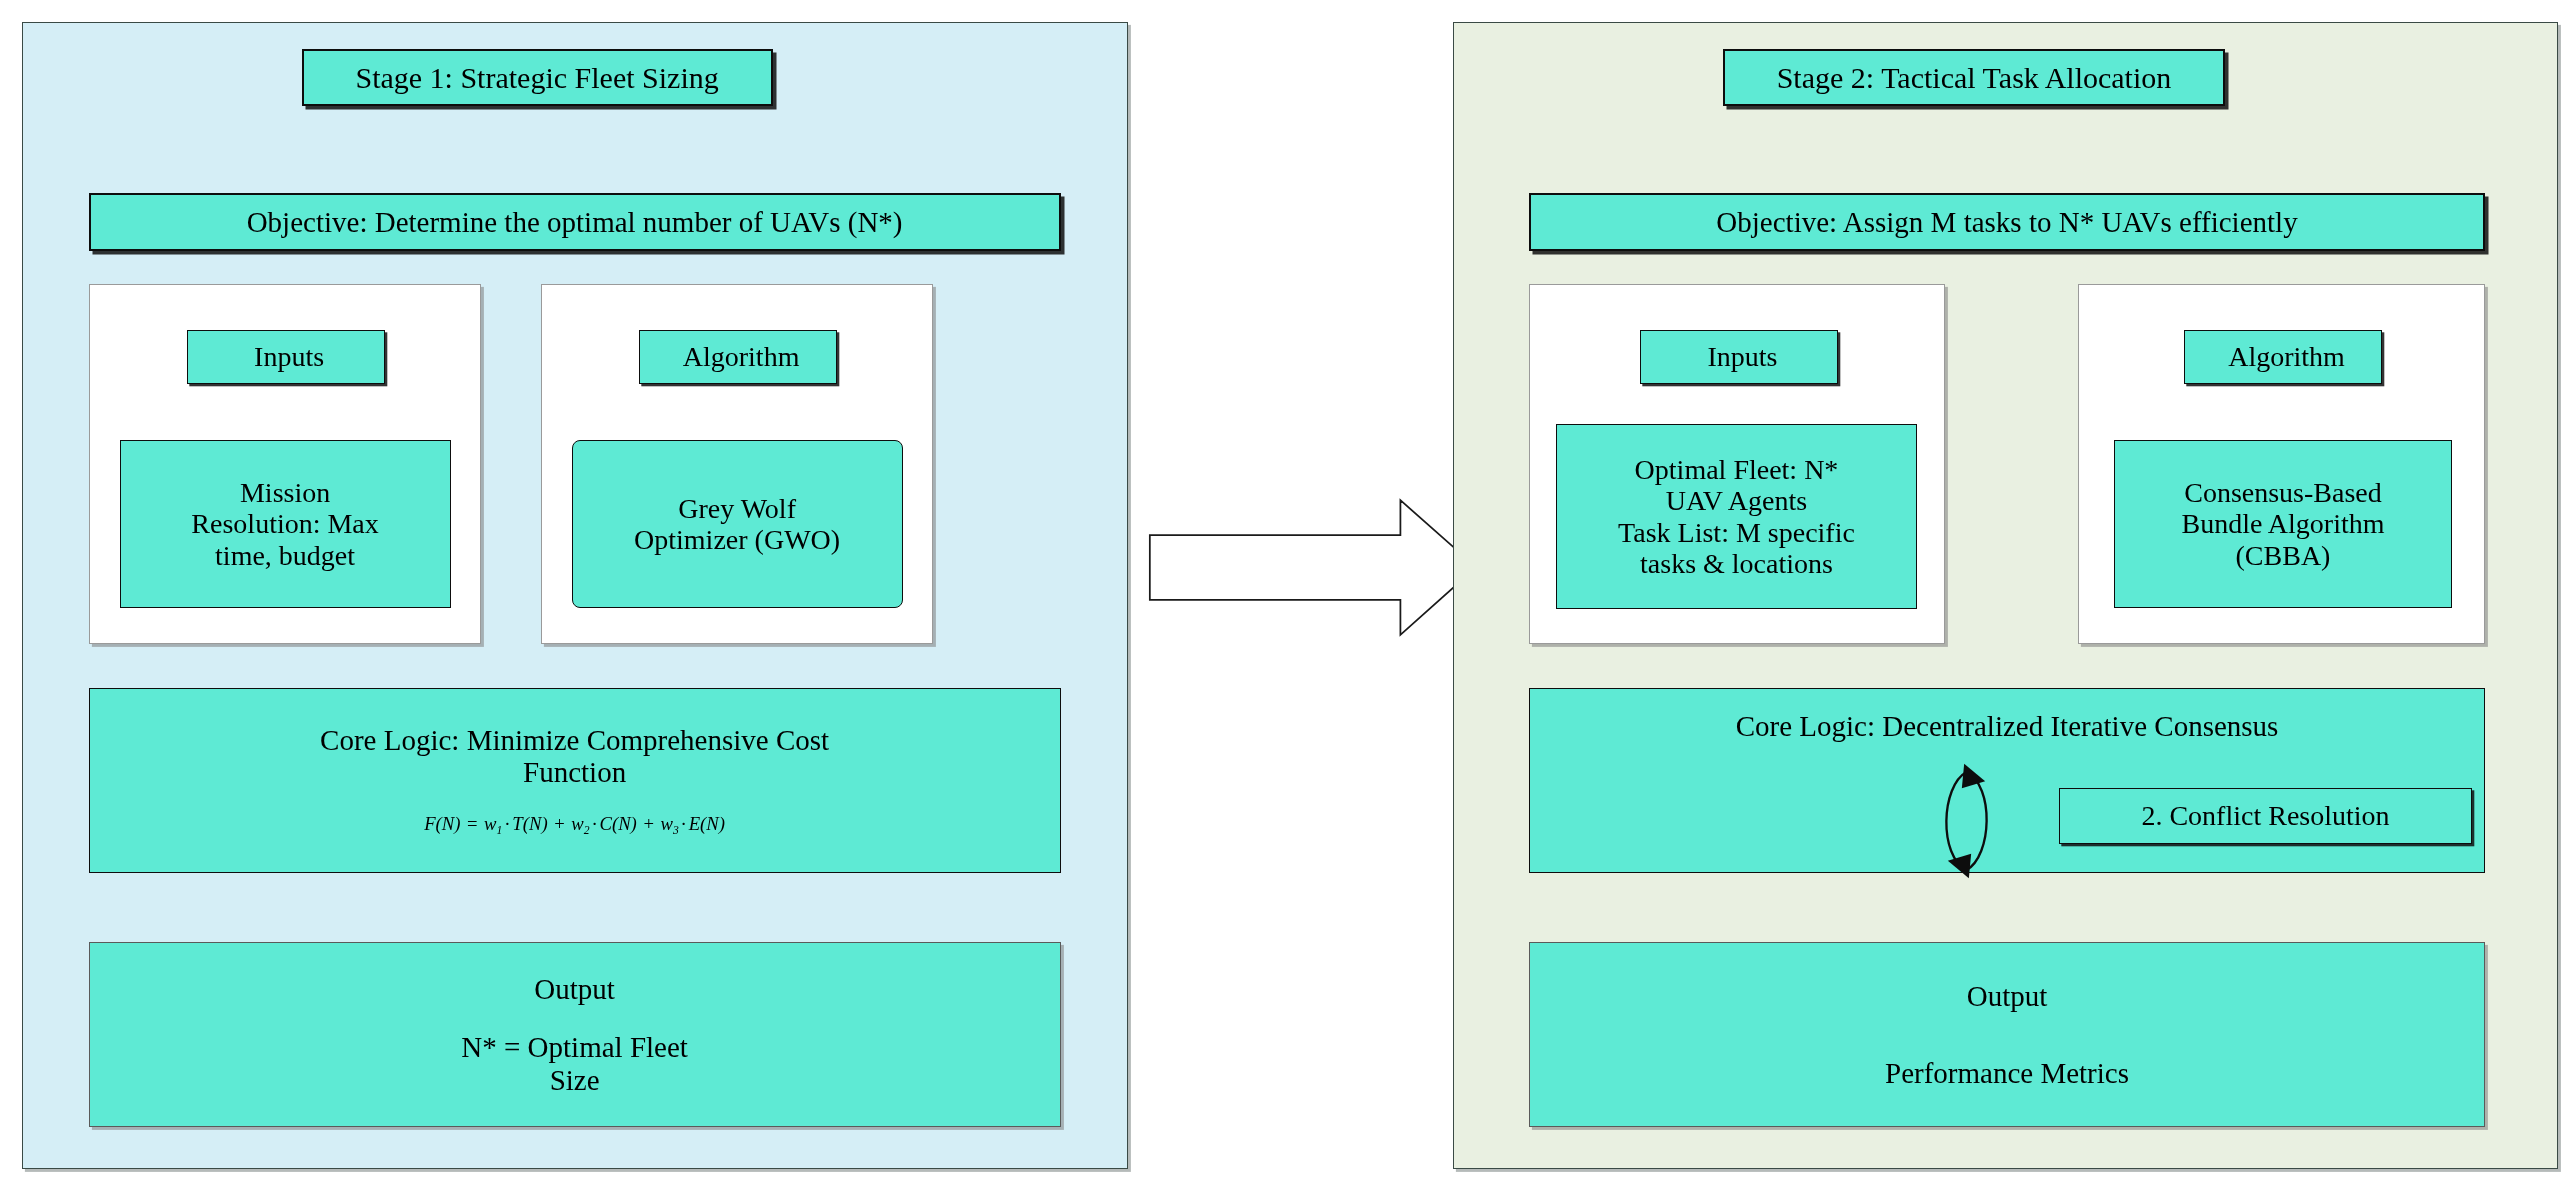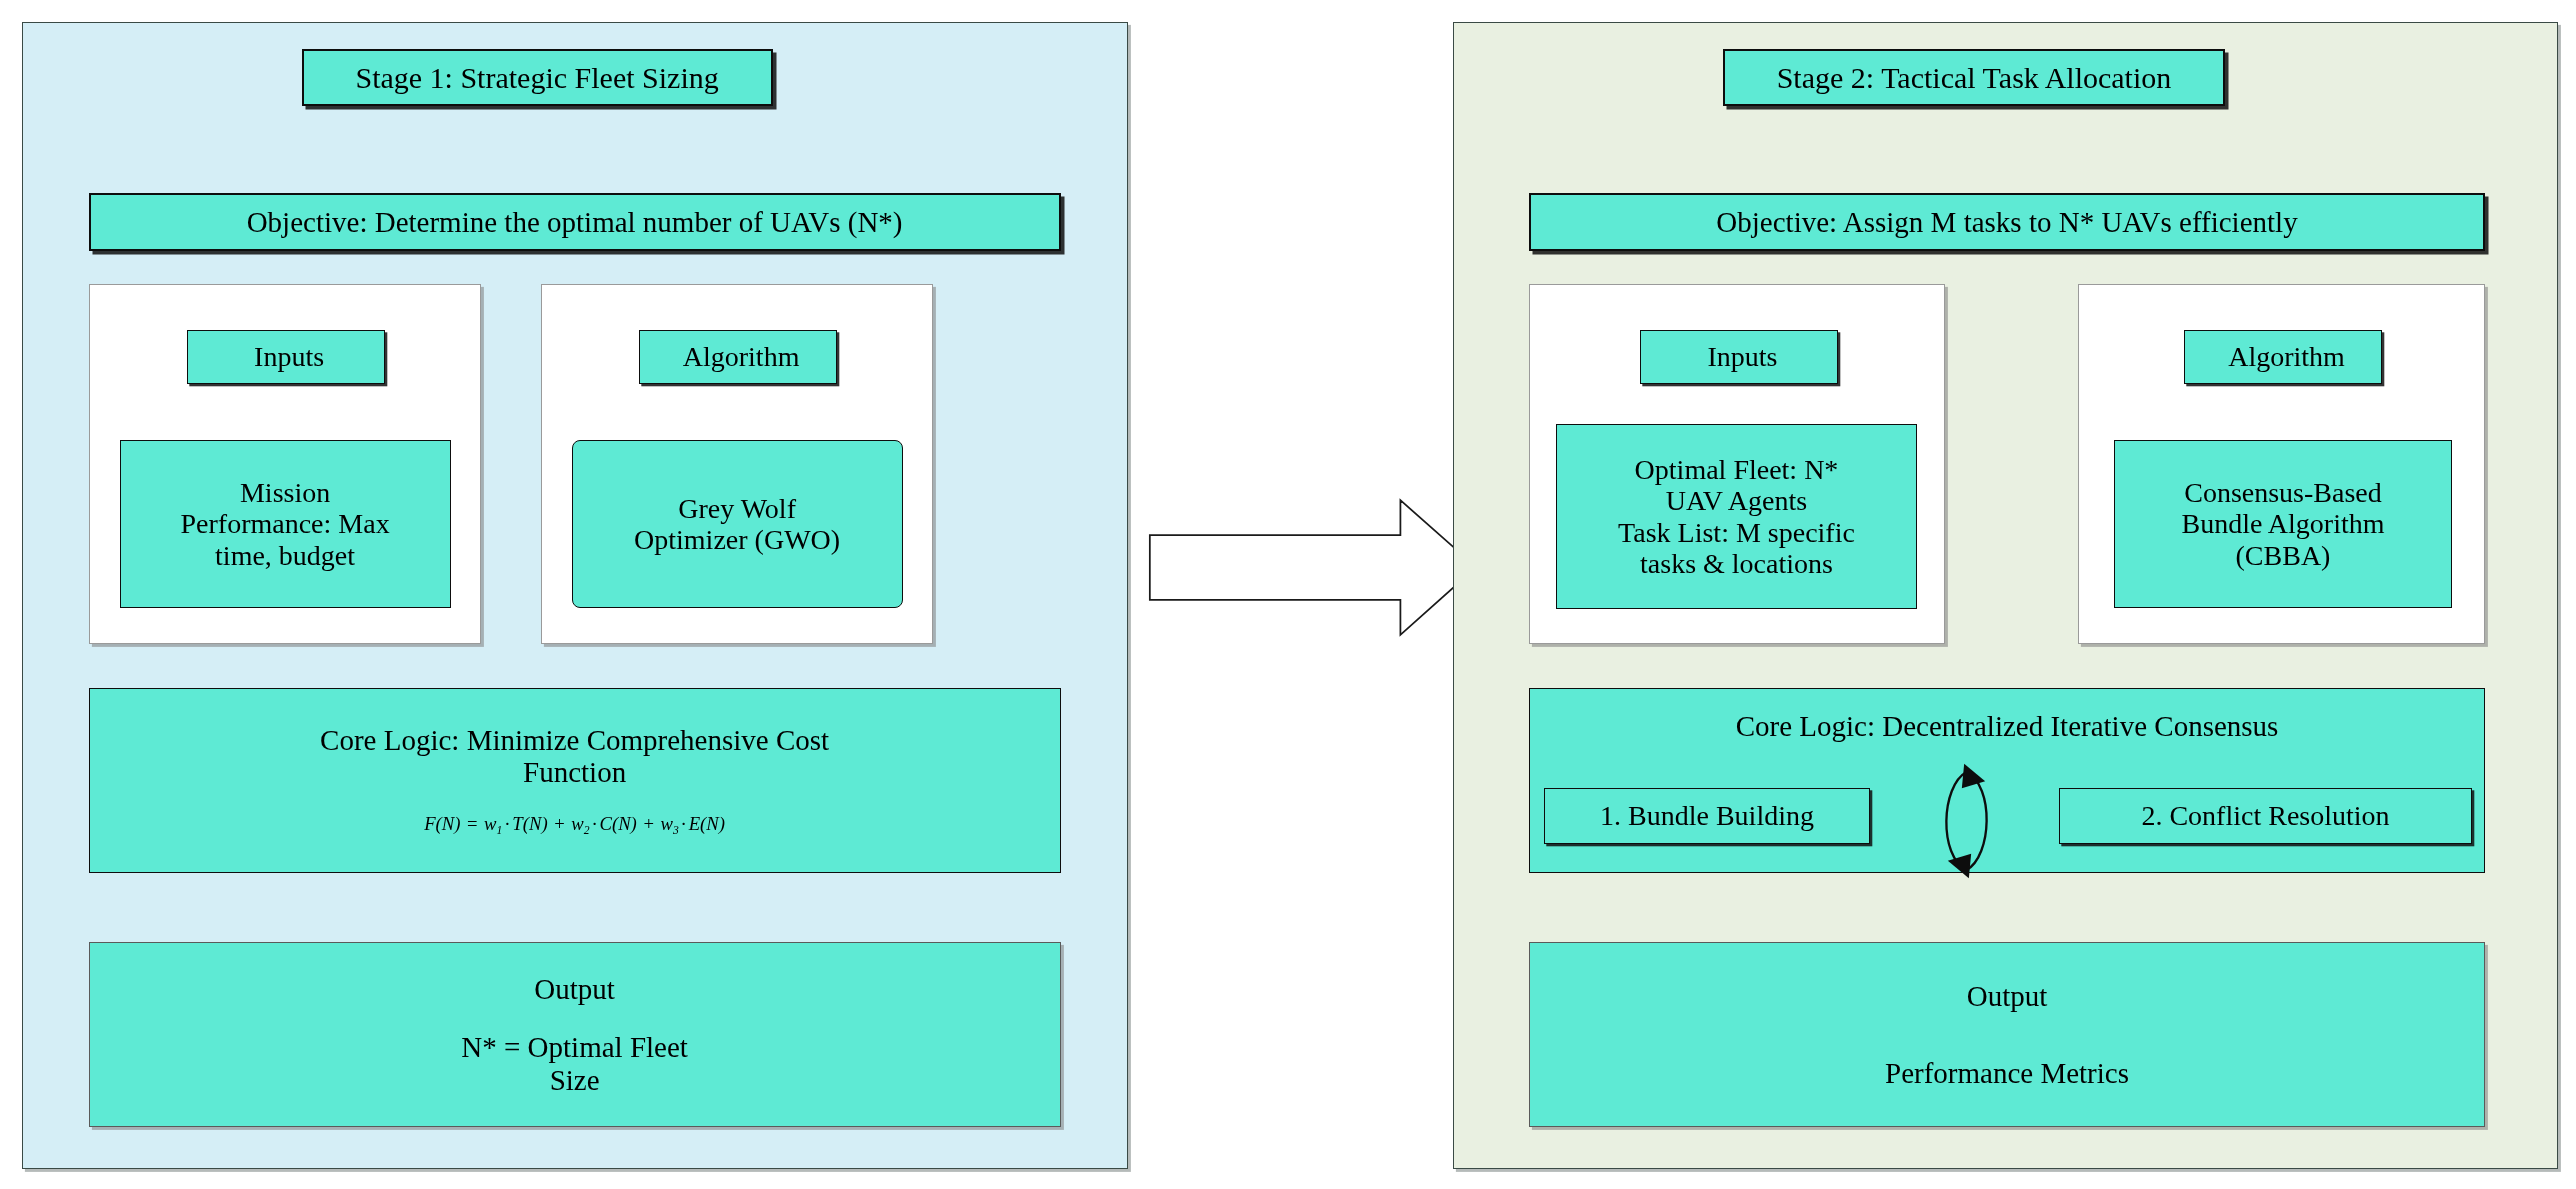--- a/index.html
+++ b/index.html
@@ -70,21 +70,21 @@
     <span class="ln">Objective: Determine the optimal number of UAVs (N*)</span>
   </div>
 
   <div class="card" style="left:66px;top:261px;width:392px;height:360px;">
     <div class="hbox thin t-sub" style="left:97px;top:45px;width:198px;height:54px;">
       <span class="ln">Inputs</span>
     </div>
     <div class="hbox thin plain t-body" style="left:30px;top:155px;width:331px;height:168px;">
       <span class="stack">
         <span class="ln">Mission</span>
-        <span class="ln">Performance: Max</span>
+        <span class="ln">Resolution: Max</span>
         <span class="ln">time, budget</span>
       </span>
     </div>
   </div>
 
   <div class="card" style="left:518px;top:261px;width:392px;height:360px;">
     <div class="hbox thin t-sub" style="left:97px;top:45px;width:198px;height:54px;">
       <span class="ln">Algorithm</span>
     </div>
     <div class="hbox thin plain t-body" style="left:30px;top:155px;width:331px;height:168px;border-radius:8px;">
@@ -161,23 +161,20 @@
         <span class="ln">(CBBA)</span>
       </span>
     </div>
   </div>
 
   <div class="hbox plain" style="left:75px;top:665px;width:956px;height:185px;border-width:1.7px;display:block;">
     <div class="t-core" style="width:100%;text-align:center;margin-top:21px;">
       <span class="ln">Core Logic: Decentralized Iterative Consensus</span>
     </div>
 
-    <div class="hbox thin t-step" style="left:14px;top:99px;width:326px;height:56px;">
-      <span class="ln">1. Bundle Building</span>
-    </div>
 
     <div id="cycle-icon" style="left:378px;top:69px;width:117px;height:126px;">
       <svg width="117" height="126" viewBox="0 0 200 216">
         <path d="M100,24 C56,48 52,168 100,192" fill="none" stroke="#0d0d0d" stroke-width="4"></path>
         <path d="M100,192 C144,168 148,48 100,24" fill="none" stroke="#0d0d0d" stroke-width="4"></path>
         <polygon points="96,10 132,40 92,52" fill="#0d0d0d"></polygon>
         <polygon points="104,206 68,176 108,164" fill="#0d0d0d"></polygon>
       </svg>
     </div>
 

